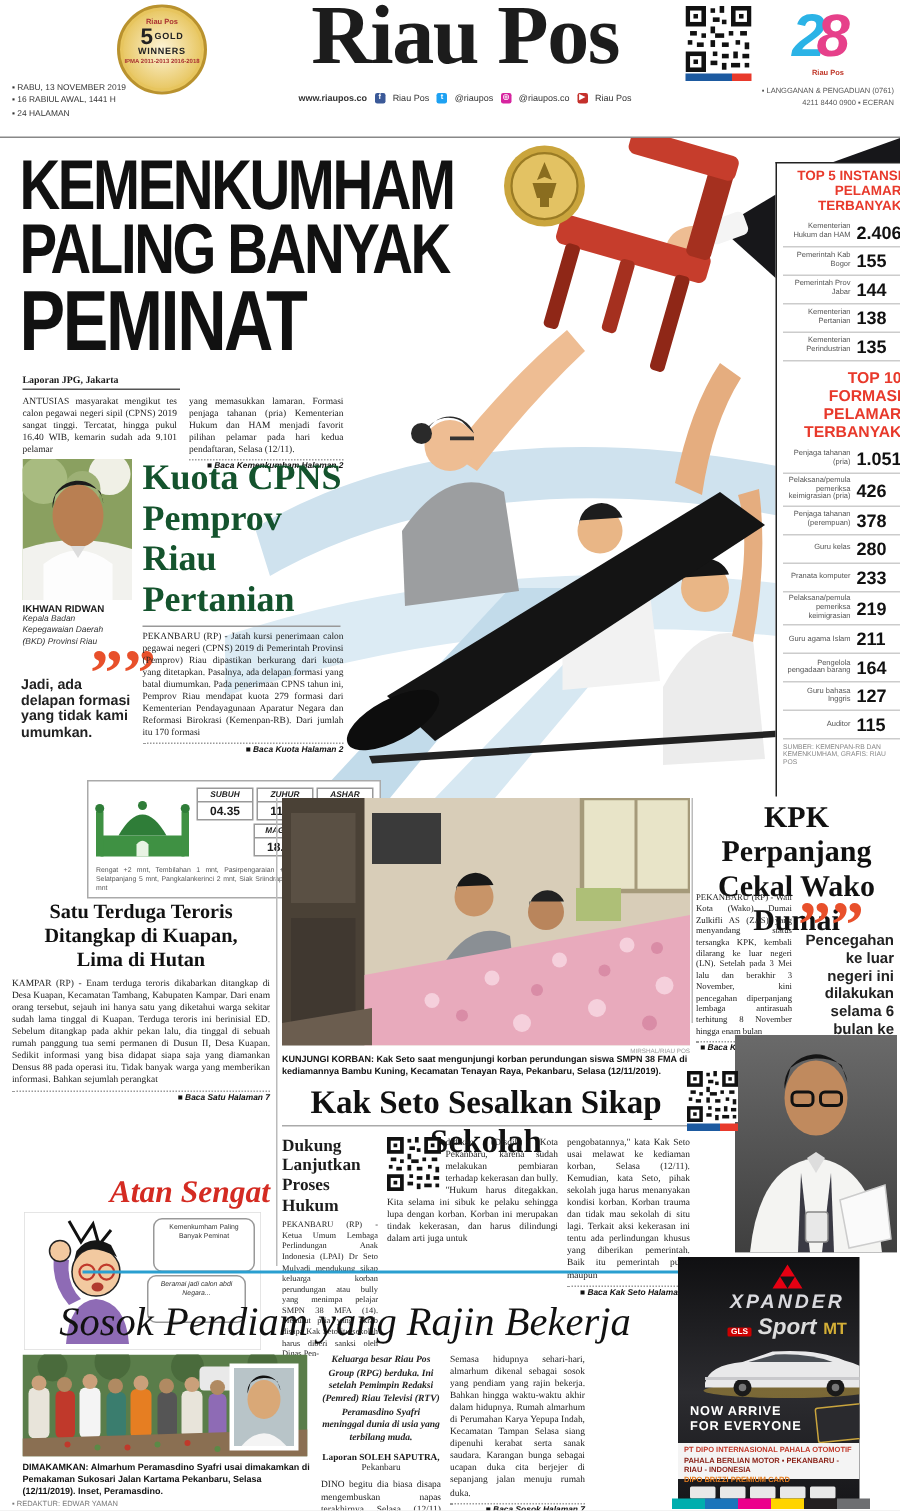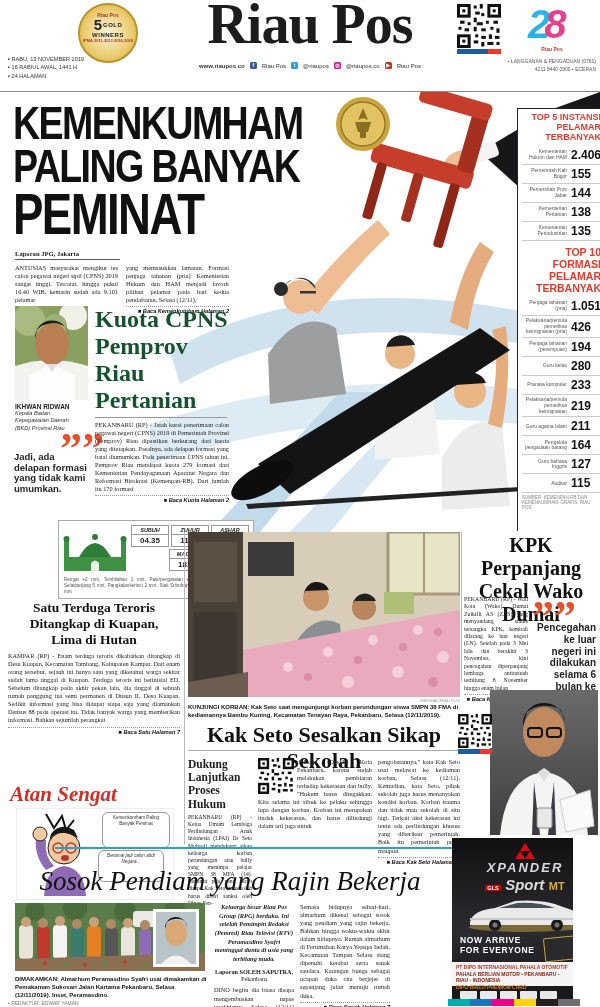--- a/index.html
+++ b/index.html
@@ -52,21 +52,21 @@
   .pnote{font-size:4.6px;color:#555;line-height:1.3;text-align:justify;}
   
   .mid-h{font-family:"Liberation Serif",serif;font-weight:bold;text-align:center;color:#111;}
   .caption{font-size:6px;font-weight:bold;line-height:1.35;color:#111;}
   .credit{font-size:4.2px;color:#999;text-align:right;}
   .subhead{font-family:"Liberation Serif",serif;font-weight:bold;font-size:11.5px;line-height:1.15;}
   .kpk-quote{font-weight:bold;font-size:10px;line-height:1.18;text-align:right;color:#222;}
   .qname{font-size:6.5px;font-weight:900;color:#111;text-align:right;}
   .qrole{font-size:5.4px;font-style:italic;color:#444;text-align:right;}
   .cartoon-title{color:#d42b22;font-family:"Liberation Serif",serif;font-style:italic;font-weight:bold;
-                 font-size:21px;text-align:left;}
+                 font-size:21px;text-align:right;}
   .bubble{position:absolute;background:#fff;border:1px solid #999;border-radius:6px;
           font-size:4.6px;line-height:1.25;text-align:center;padding:2px;color:#333;}
   
   .kicker{font-size:12.5px;color:#111;text-align:center;}
   .kicker i{font-style:italic;}
   .mem-h{font-family:"Liberation Serif",serif;font-style:italic;font-size:27px;text-align:center;color:#111;}
   .mem-lead{font-family:"Liberation Serif",serif;font-style:italic;font-weight:bold;font-size:6.4px;
             line-height:1.35;text-align:center;color:#222;}
   .byline{font-size:6.2px;text-align:center;font-family:"Liberation Serif",serif;}
   .cyan-rule{background:#2a9fd0;height:2px;}
@@ -281,21 +281,21 @@
       <div class="srow">
           <span class="lbl">Penjaga tahanan (pria)</span>
           <span class="val">1.051</span>
         </div>
       <div class="srow">
           <span class="lbl">Pelaksana/pemula pemeriksa keimigrasian (pria)</span>
           <span class="val">426</span>
         </div>
       <div class="srow">
           <span class="lbl">Penjaga tahanan (perempuan)</span>
-          <span class="val">194</span>
+          <span class="val">378</span>
         </div>
       <div class="srow">
           <span class="lbl">Guru kelas</span>
           <span class="val">280</span>
         </div>
       <div class="srow">
           <span class="lbl">Pranata komputer</span>
           <span class="val">233</span>
         </div>
       <div class="srow">

